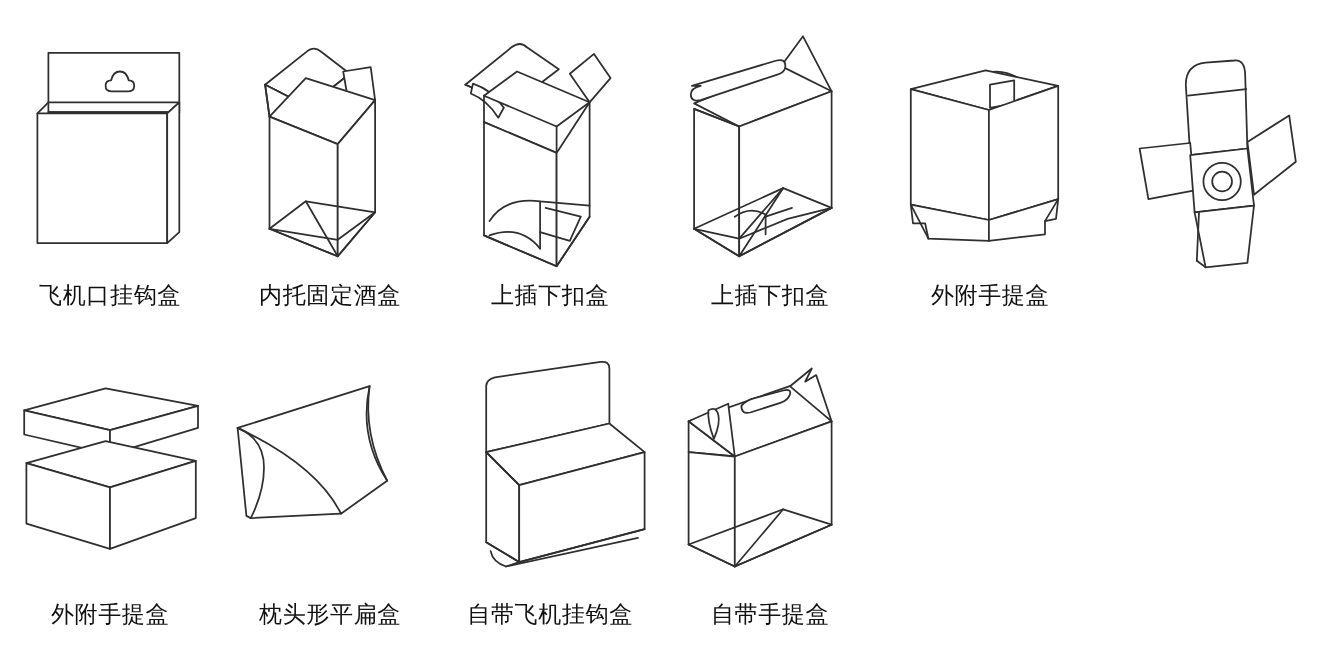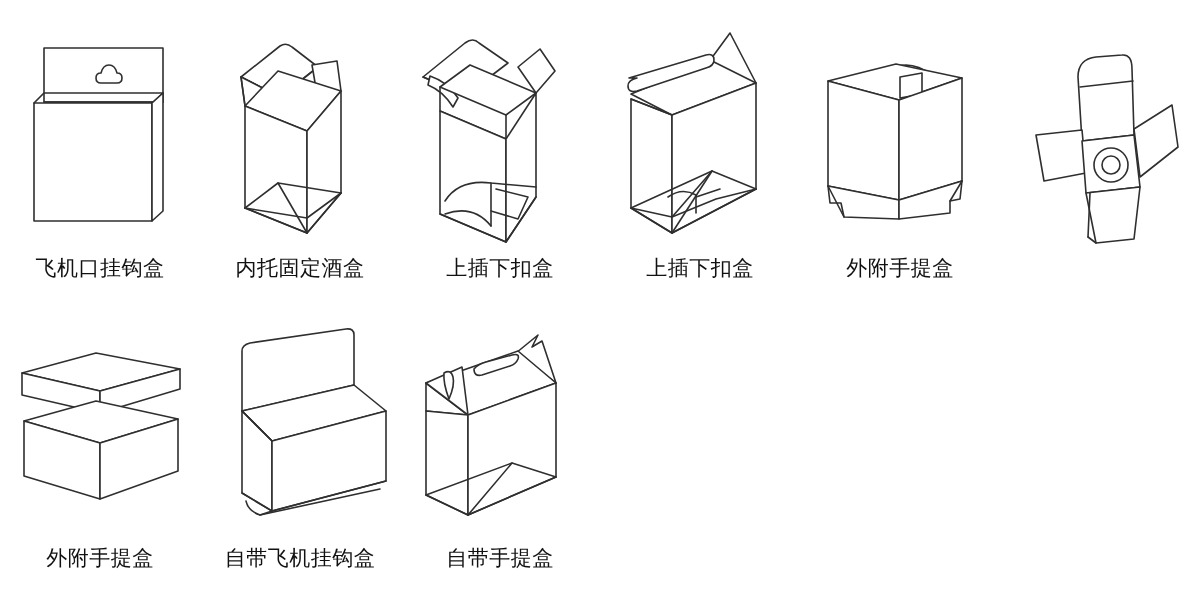--- a/index.html
+++ b/index.html
@@ -244,20 +244,36 @@
 
           <path class="fillw" d="M24 110 L24 165 L100 188 L100 132 Z"></path>
 
           <path class="fillw" d="M100 132 L178 108 L178 160 L100 188 Z"></path>
         </svg>
       </div>
       <div class="caption">外附手提盒</div>
     </div>
 
 
+    <div class="cell">
+      <div class="art">
+        <svg viewBox="0 0 200 232" xmlns="http://www.w3.org/2000/svg">
+
+          <path class="fillw" d="M16 78 L136 40 q-10 46 16 86 L110 156 q-22 -44 -94 -78 Z"></path>
+
+          <path class="ln" d="M16 78 q24 10 24 36 q0 22 -12 46"></path>
+
+          <path class="ln" d="M16 78 L24 158 L28 160"></path>
+          <path class="ln" d="M28 160 L110 156"></path>
+
+          <path class="ln" d="M136 40 q-6 44 16 86"></path>
+        </svg>
+      </div>
+      <div class="caption">枕头形平扁盒</div>
+    </div>
 
     <div class="cell">
       <div class="art">
         <svg viewBox="0 0 200 232" xmlns="http://www.w3.org/2000/svg">
 
           <path class="fillw" d="M42 100 L42 40 q0 -6 8 -8 L146 18 q8 -1 8 6 L154 74 Z"></path>
 
           <path class="fillw" d="M42 100 L154 74 L186 100 L72 130 Z"></path>
 
           <path class="fillw" d="M42 100 L42 182 L72 200 L72 130 Z"></path>

